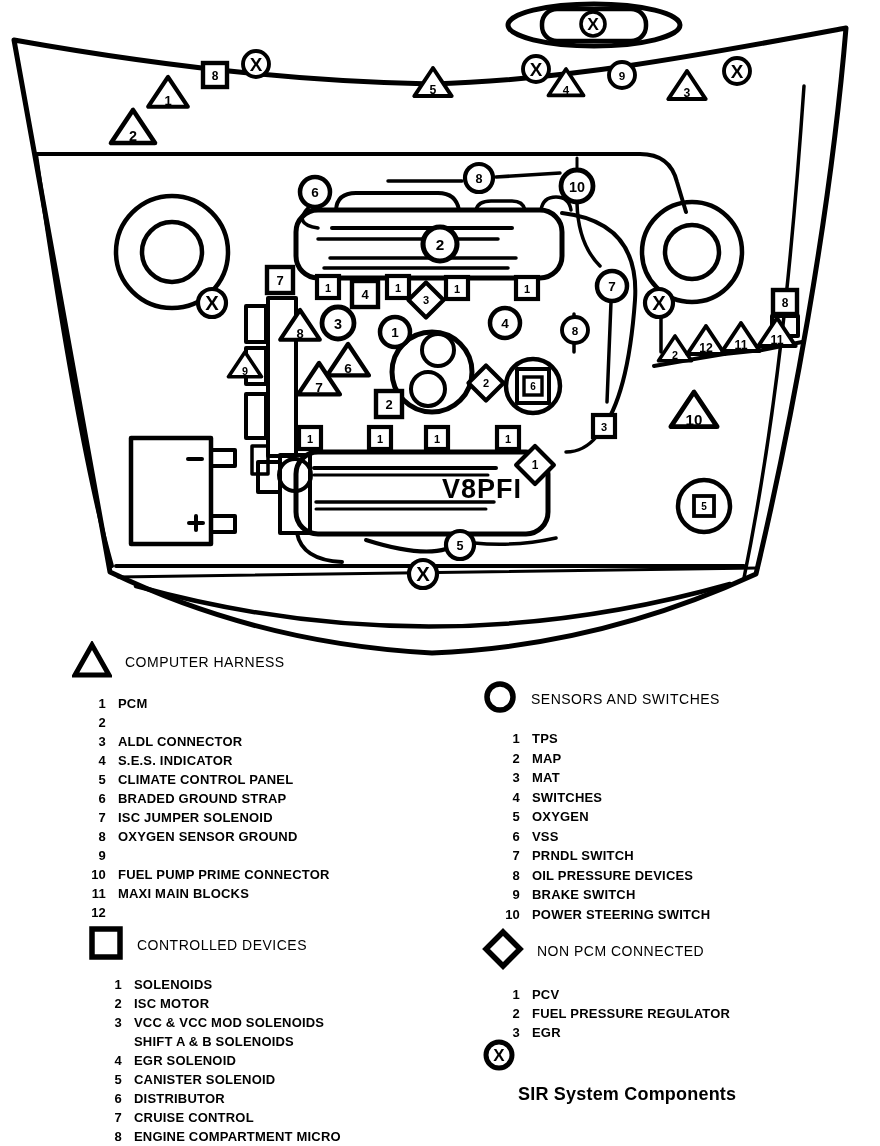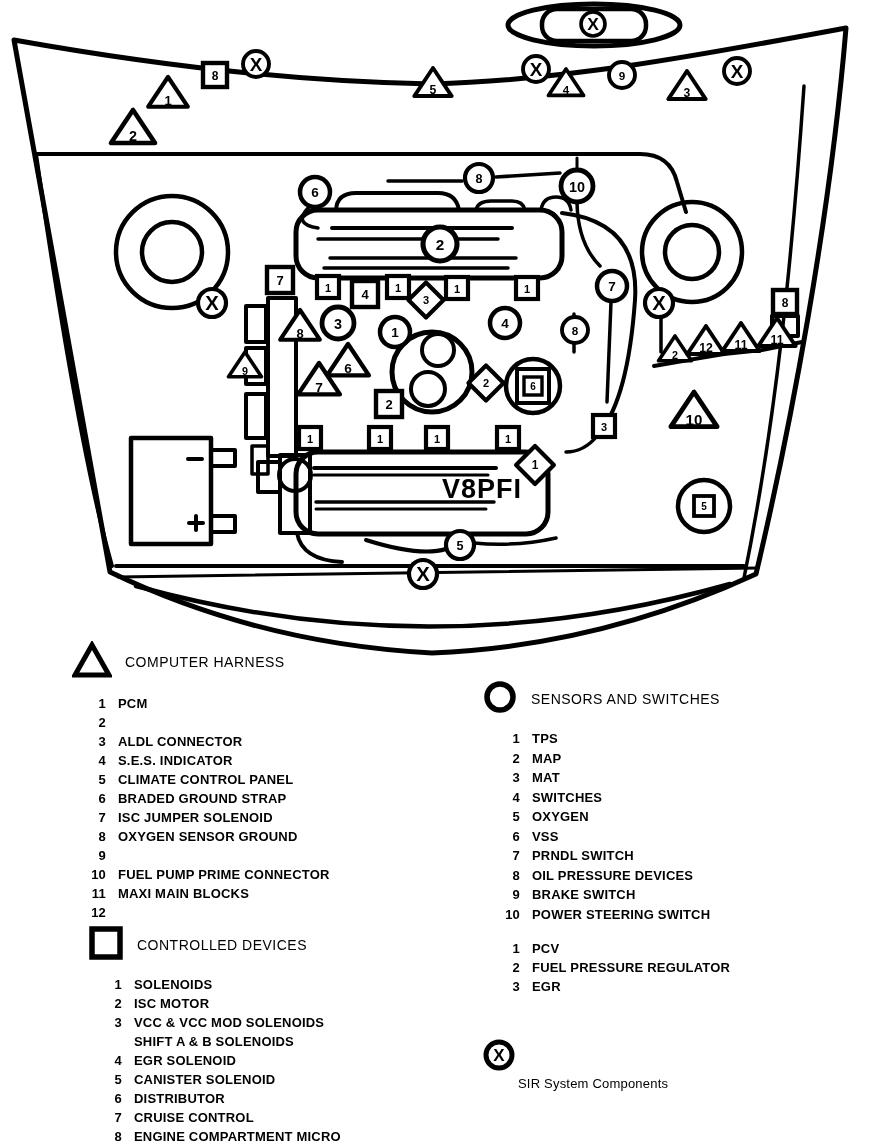--- a/index.html
+++ b/index.html
@@ -12,21 +12,21 @@
   .legend{position:absolute;}
   .legend-header{display:flex;align-items:center;gap:13px;}
   .legend-title{font-weight:400;font-size:14px;letter-spacing:.5px;white-space:nowrap;}
   .lg-items{margin-top:11px;}
   .lg-row{display:flex;font-weight:700;font-size:13px;letter-spacing:.2px;white-space:nowrap;}
   #legend-computer-harness .lg-row,#legend-controlled .lg-row{line-height:19px;}
   #legend-sensors .lg-row{line-height:19.5px;}
   #legend-nonpcm .lg-row{line-height:19px;}
   .lg-num{flex:none;width:34px;text-align:right;margin-right:12px;}
   #legend-sensors .lg-num,#legend-nonpcm .lg-num{width:38px;}
-  .sir-caption{font-weight:400;font-size:13px;letter-spacing:.2px;margin-left:36px;margin-top:0;white-space:nowrap;}
+  .sir-caption{font-weight:700;font-size:18px;letter-spacing:.2px;margin-left:36px;margin-top:8px;white-space:nowrap;}
 </style>
 </head>
 <body>
 
 <svg id="bay" width="880" height="665" viewBox="0 0 880 665">
   <g stroke="#000" fill="none" stroke-linecap="round" stroke-linejoin="round">
 
     <path d="M14,40 C160,66 300,82 432,84 C570,80 706,54 846,28 C830,220 790,430 756,574 Q600,646 432,653 Q260,644 110,572 Z" stroke-width="5"></path>
 
     <path d="M36,154 L640,154 Q670,154 677,182 L686,212" stroke-width="4"></path>
@@ -475,20 +475,28 @@
         <span class="lg-label">CRUISE CONTROL</span>
       </div>
       <div class="lg-row">
         <span class="lg-num">8</span>
         <span class="lg-label">ENGINE COMPARTMENT MICRO</span>
       </div>
     </div>
 </div>
 
 <div class="legend" id="legend-nonpcm" style="left:482px;top:928px;">
+  <div class="legend-header">
+    <span>
+      <svg width="42" height="42">
+          <polygon points="21,4 38,21 21,38 4,21" fill="#fff" stroke="#000" stroke-width="5.5"></polygon>
+        </svg>
+    </span>
+    <span class="legend-title">NON PCM CONNECTED</span>
+  </div>
   <div class="lg-items">
       <div class="lg-row">
         <span class="lg-num">1</span>
         <span class="lg-label">PCV</span>
       </div>
       <div class="lg-row">
         <span class="lg-num">2</span>
         <span class="lg-label">FUEL PRESSURE REGULATOR</span>
       </div>
       <div class="lg-row">

